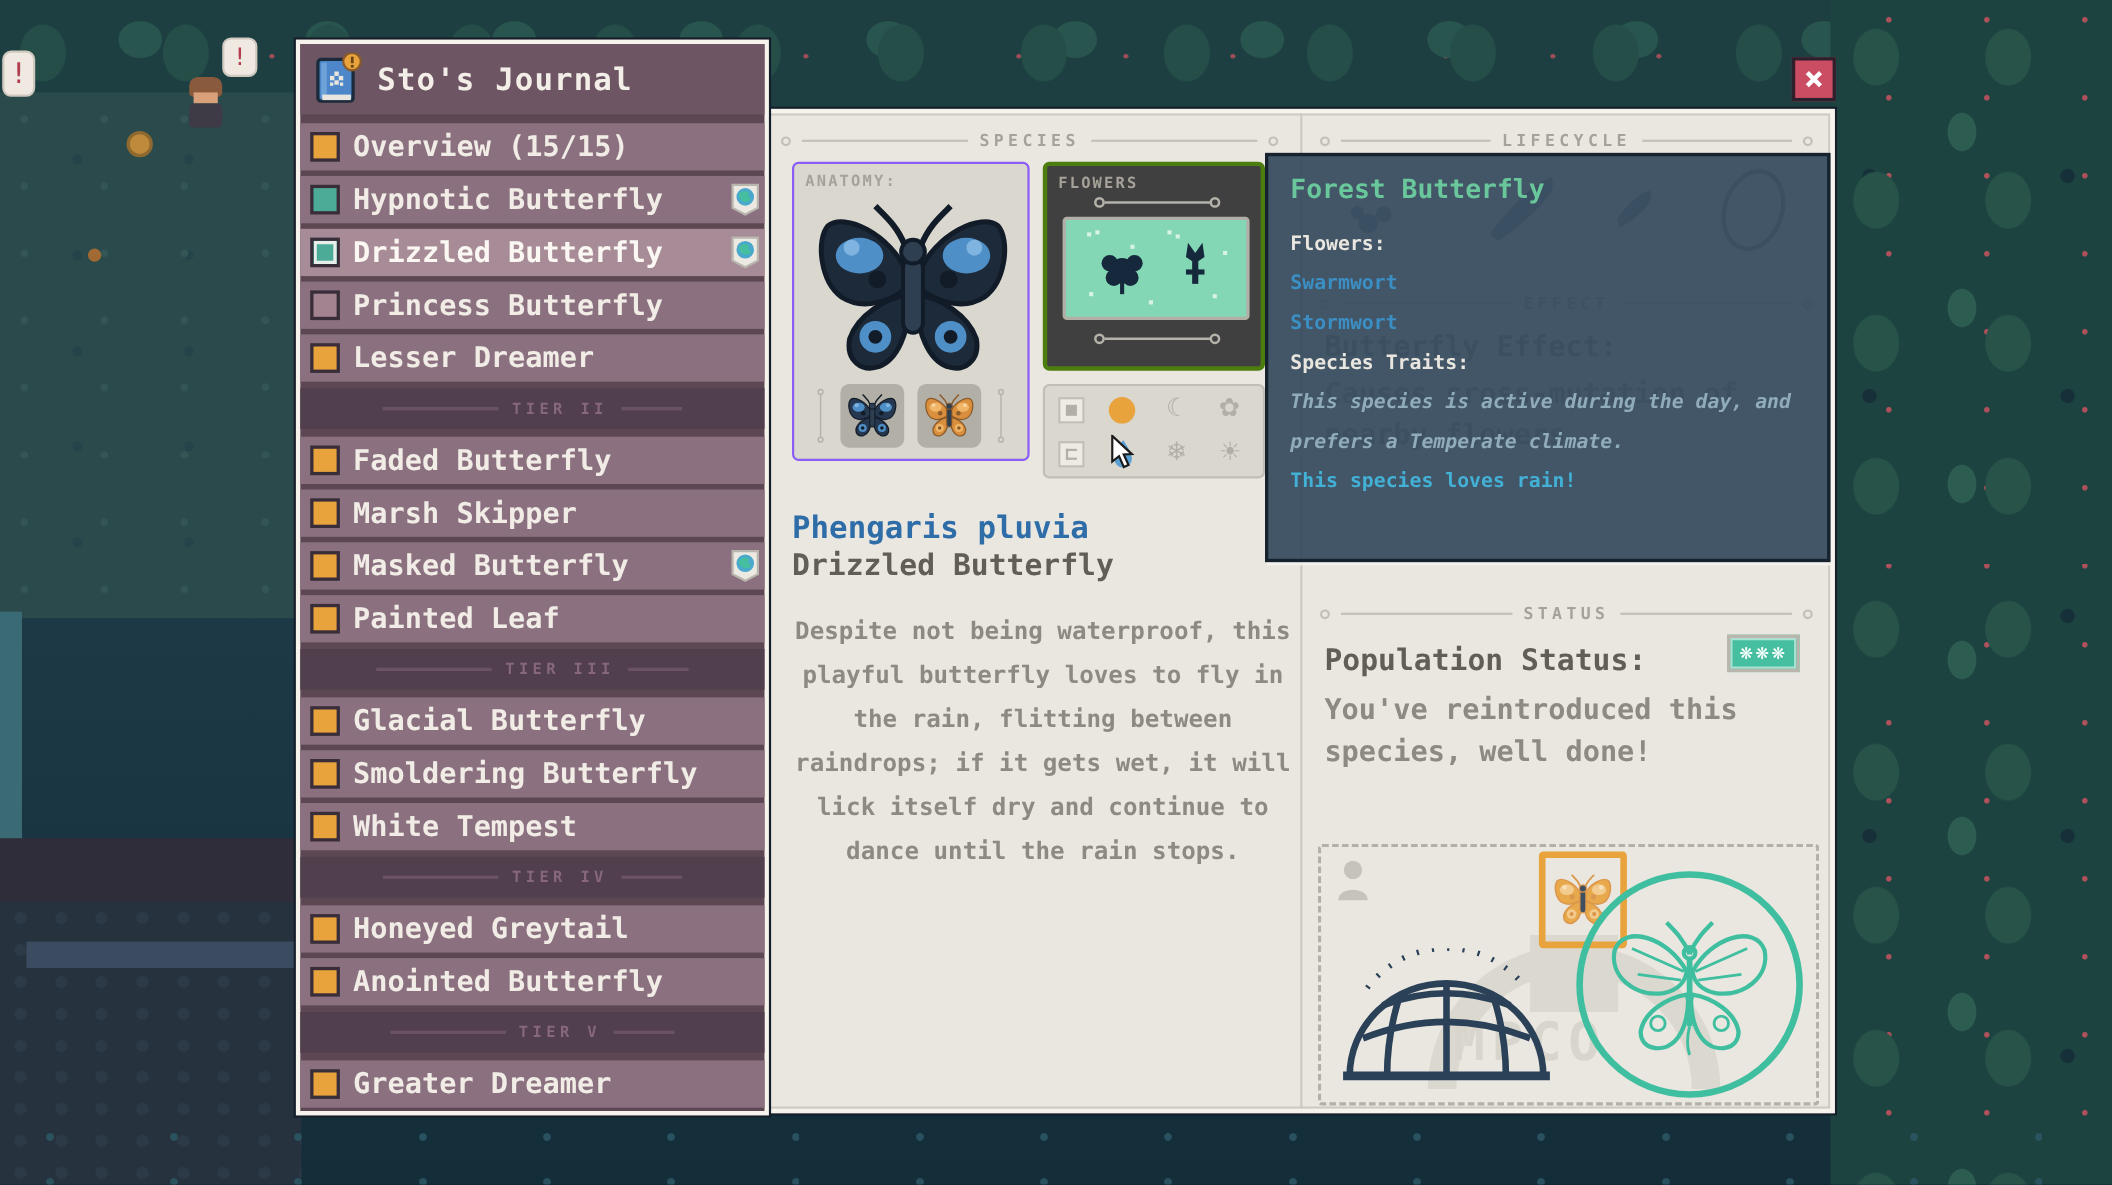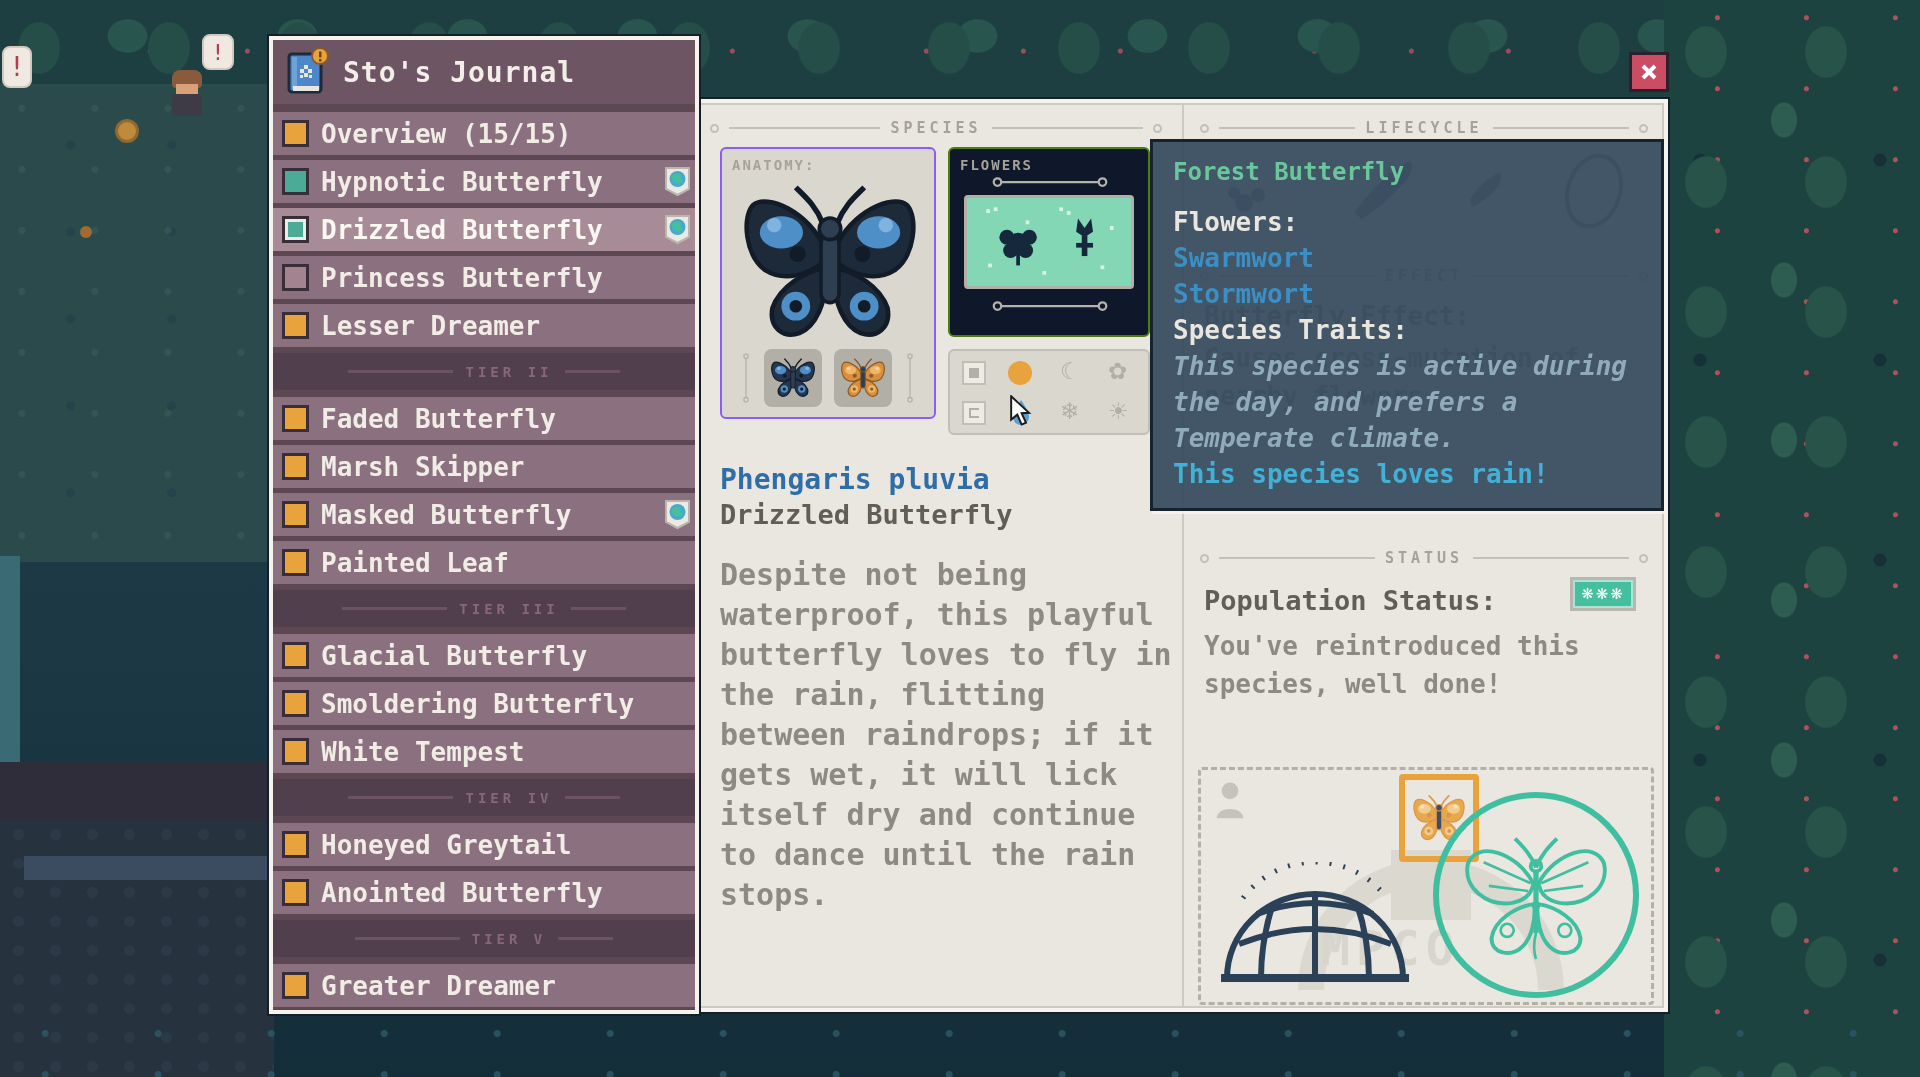--- a/index.html
+++ b/index.html
@@ -75,48 +75,48 @@
   .abox{left:26px;top:44px;width:216px;height:272px;background:#dad7cf;border:2px solid #8b5cf6;border-radius:6px;}
   .boxlbl{left:10px;top:8px;font-size:14px;letter-spacing:2px;color:#a6a29a;}
   .bigbfly{left:18px;top:30px;width:180px;height:168px;color:#1d2a3a;--acc:#4f8fc7;--acc2:#7fb3e0;--edge:#121c28;}
   .thumbrow{left:0;right:0;bottom:10px;display:flex;justify-content:center;gap:12px;align-items:center;}
   .thumb{position:static;width:58px;height:58px;background:#b2afa7;border-radius:8px;display:grid;place-items:center;}
   .thumb svg{position:static;width:46px;height:44px;}
   .t-blue{color:#263750;--acc:#4f8fc7;--acc2:#7fb3e0;--edge:#121c28;}
   .t-orng{color:#d98f3e;--acc:#f0b566;--acc2:#f7d196;--edge:#8a5a28;}
   .vcurl{position:static;width:12px;height:52px;color:#b5b2aa;}
 
-  .fbox{left:254px;top:44px;width:202px;height:190px;background:#0f172a;border:2px solid #4d7c0f;border-radius:6px;}
+  .fbox{left:254px;top:44px;width:202px;height:190px;background:#404040;border:4px solid #4d7c0f;border-radius:6px;}
   .scroll{left:40px;width:120px;height:18px;color:#b5b2aa;}
   .scroll.top{top:24px;} .scroll.bot{top:148px;}
   .scene{left:14px;top:46px;width:170px;height:94px;background:#83d7b4;border:3px solid #b2afa7;border-radius:4px;overflow:hidden;}
   .scene svg{left:0;top:0;width:100%;height:100%;}
 
   .tbox{left:254px;top:246px;width:202px;height:86px;background:#dad7cf;border:2px solid #c1beb6;border-radius:6px;}
   .chk{width:24px;height:24px;background:#edebe4;border:2px solid #c1beb6;display:grid;place-items:center;}
   .chk s{position:static;display:block;width:10px;height:10px;background:#b2afa7;}
   .chk u{position:static;display:block;width:10px;height:10px;border:2px solid #b2afa7;border-right:none;}
   .sun{width:24px;height:24px;border-radius:50%;background:#e8a33d;}
   .gico{color:#b2afa7;font-size:23px;line-height:1;}
   .dropsvg{width:22px;height:28px;color:#5a9fd4;}
 
   .sci{left:26px;top:360px;font-size:28px;color:#2e6da8;}
   .common{left:26px;top:396px;font-size:27px;color:#615e57;}
-  .desc{left:26px;top:452px;width:456px;font-size:30px;line-height:40px;color:#8d8a82;}
+  .desc{left:26px;top:452px;width:456px;font-size:22px;line-height:40px;color:#8d8a82;text-align:center;}
 
   
   .lc-icons{left:30px;top:40px;width:420px;height:100px;color:#2c3c50;opacity:.55;}
   .effhead{top:164px;}
   .effh1{left:20px;top:198px;font-size:26px;color:#8d8a82;}
   .effh2{left:20px;top:236px;width:440px;font-size:26px;line-height:38px;color:#9b988f;}
 
   
   .tip{left:456px;top:36px;width:514px;height:372px;z-index:5;background:rgba(53,74,94,.93);
        border:3px solid #16232e;box-shadow:2px 3px 0 rgba(246,243,237,.85);padding:12px 20px;}
-  .tip div{position:static;font-size:26px;line-height:36px;}
+  .tip div{position:static;font-size:18px;line-height:36px;}
   .tip .t1{color:#69c79b;font-size:24px;margin-bottom:14px;}
   .tip .wh{color:#e9e6df;}
   .tip .lk{color:#3c8fc4;}
   .tip .bd{color:#90abbc;font-style:italic;}
   .tip .hl{color:#43b0d6;}
 
   
   .stathead{top:446px;}
   .poplabel{left:20px;top:482px;font-size:27px;color:#615e57;text-align:center;}
   .popbadge{right:28px;top:474px;width:66px;height:34px;background:#45bfa0;border:3px solid #b9b6ae;

